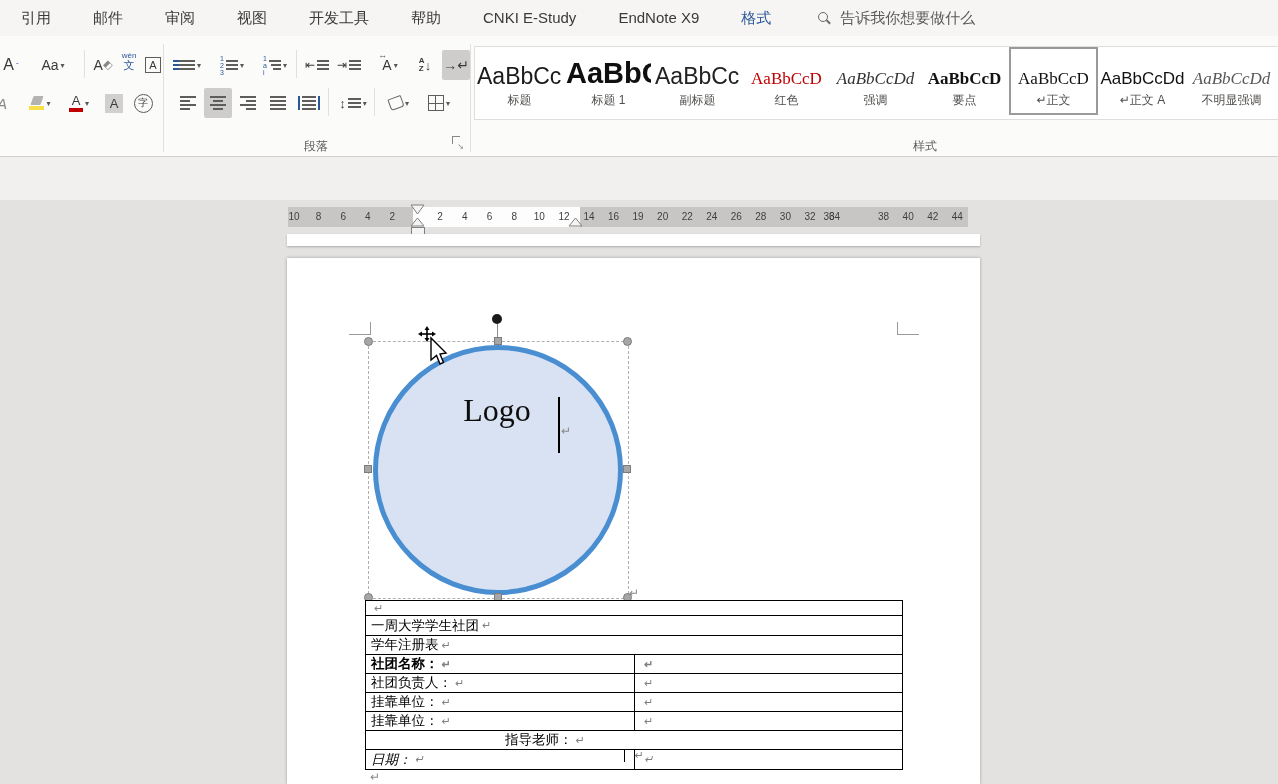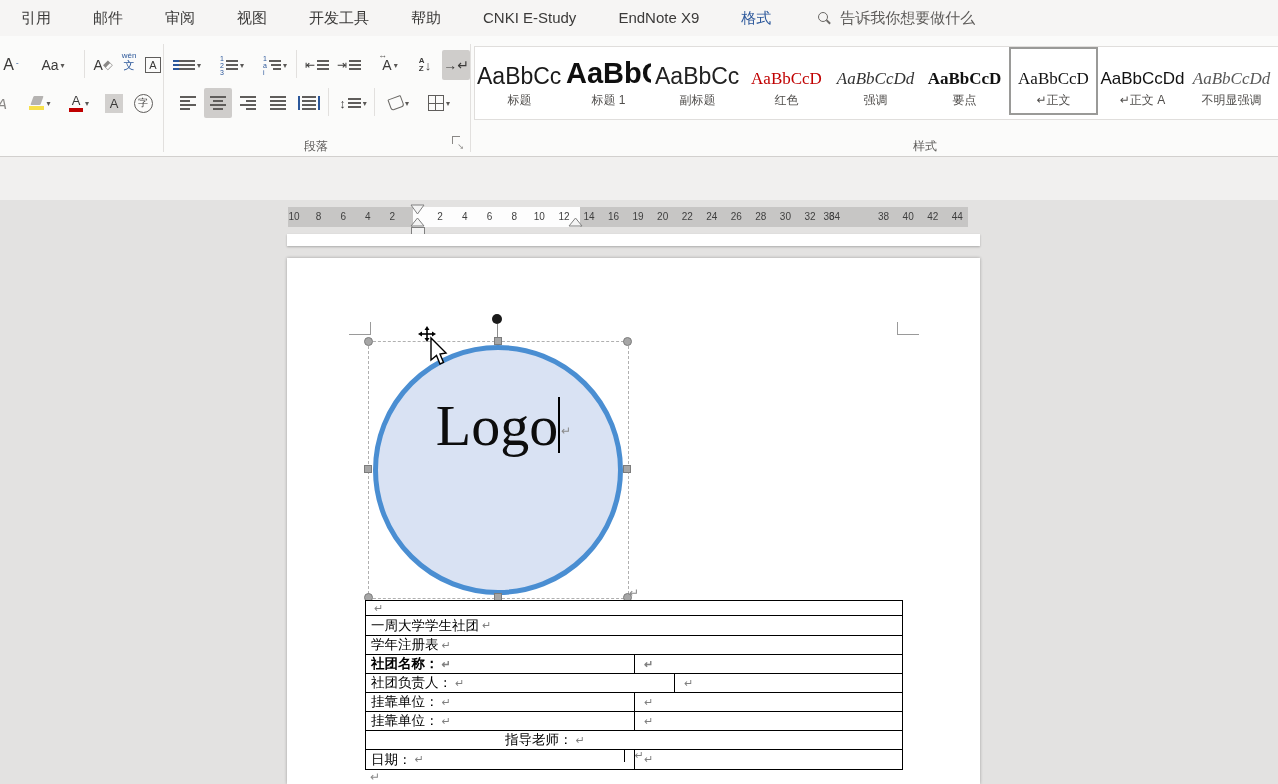--- a/index.html
+++ b/index.html
@@ -61,21 +61,21 @@
 
   
   .sel-rect{left:368px;top:341px;width:259px;height:256px;border:1px dashed #b0b0b0}
   .handle-c{position:absolute;width:9px;height:9px;border-radius:50%;background:#a6a6a6;border:1px solid #7c7c7c;box-sizing:border-box}
   .handle-s{position:absolute;width:8px;height:8px;background:#a6a6a6;border:1px solid #7c7c7c;box-sizing:border-box}
   .rot-stem{left:497px;top:324px;width:1px;height:14px;background:#8c8c8c}
   .rot-dot{left:492px;top:314px;width:10px;height:10px;border-radius:50%;background:#1a1a1a}
   .circle{left:373px;top:345px;width:250px;height:250px;border-radius:50%;
           background:#d9e2f3;border:5px solid #4a8ed2;box-sizing:border-box}
   .logo{left:388px;top:392px;width:218px;text-align:center;font-family:"Liberation Serif",serif;
-        font-size:58px;color:#0d0d0d}
+        font-size:32px;color:#0d0d0d}
   .tcursor{left:558px;top:397px;width:2px;height:56px;background:#000}
   .pil{position:absolute;color:#8a8a8a;font-size:12px;font-family:"Liberation Sans",sans-serif}
 
   
   .dtable{left:365px;top:600px;width:538px;border:1px solid #000;box-sizing:border-box;background:#fff}
   .trow{display:flex;border-bottom:1px solid #000;box-sizing:border-box;align-items:center}
   .trow.last{border-bottom:none}
   .tcell{display:flex;align-items:center;height:100%;font-family:"Liberation Serif",serif;
          font-size:13.5px;color:#000;padding-left:5px;box-sizing:border-box}
   .tcell.left{width:268px}
@@ -400,21 +400,21 @@
       </div>
       <div class="trow" style="height: 19px; font-weight: bold;">
         <div class="tcell left">
           <span>社团名称：</span>
           <span class="cellpil">↵</span>
         </div>
         <div class="tcell right">
           <span class="cellpil">↵</span>
         </div>
       </div>
-      <div class="trow" style="height: 19px; gap: 40px;">
+      <div class="trow" style="height: 19px;">
         <div class="tcell left">
           <span>社团负责人：</span>
           <span class="cellpil">↵</span>
         </div>
         <div class="tcell right">
           <span class="cellpil">↵</span>
         </div>
       </div>
       <div class="trow" style="height: 19px;">
         <div class="tcell left">
@@ -436,21 +436,21 @@
       </div>
       <div class="trow" style="height: 19px; flex-direction: column;">
         <div class="tcell left">
           <span>指导老师：</span>
           <span class="cellpil">↵</span>
         </div>
         <div class="tcell right">
           <span class="cellpil">↵</span>
         </div>
       </div>
-      <div class="trow last" style="height: 19px;">
+      <div class="trow last" style="height: 19px; font-style: italic;">
         <div class="tcell left">
           <span>日期：</span>
           <span class="cellpil">↵</span>
         </div>
         <div class="tcell right">
           <span class="cellpil">↵</span>
         </div>
       </div>
     </div>
   <span class="pil" style="left:370px;top:770px">↵</span>

